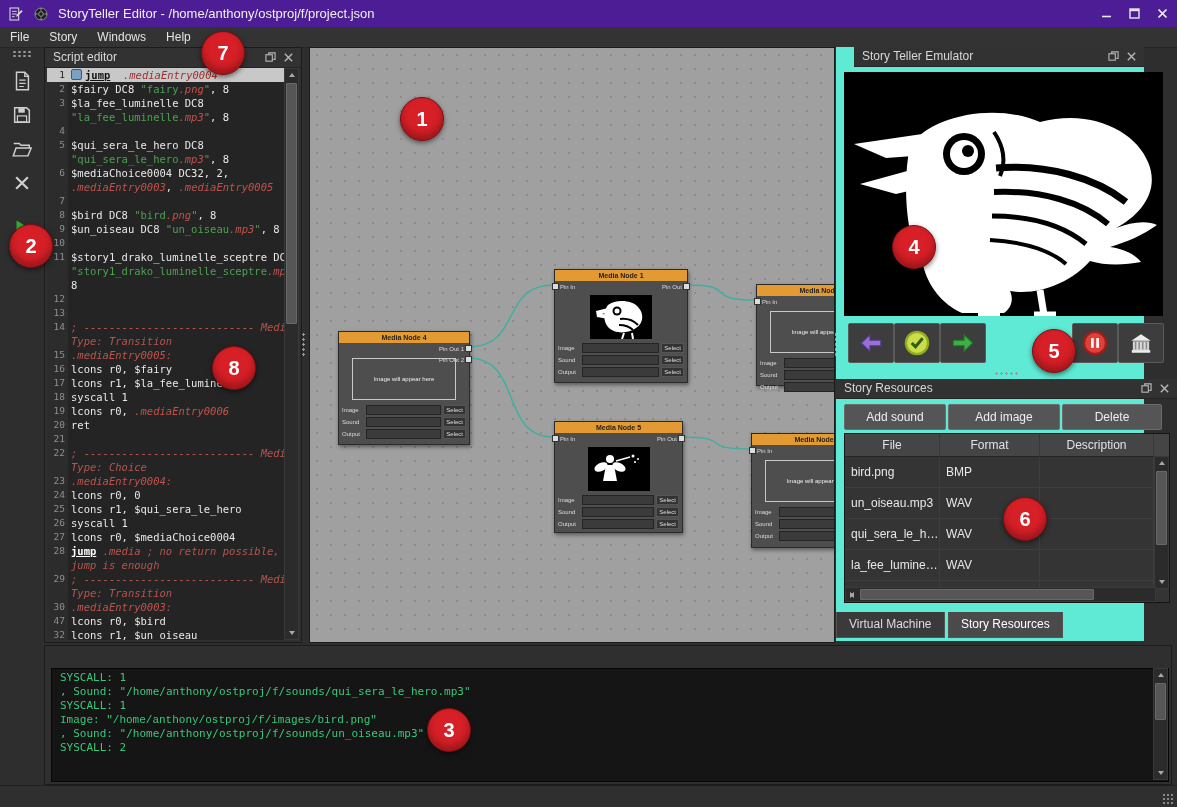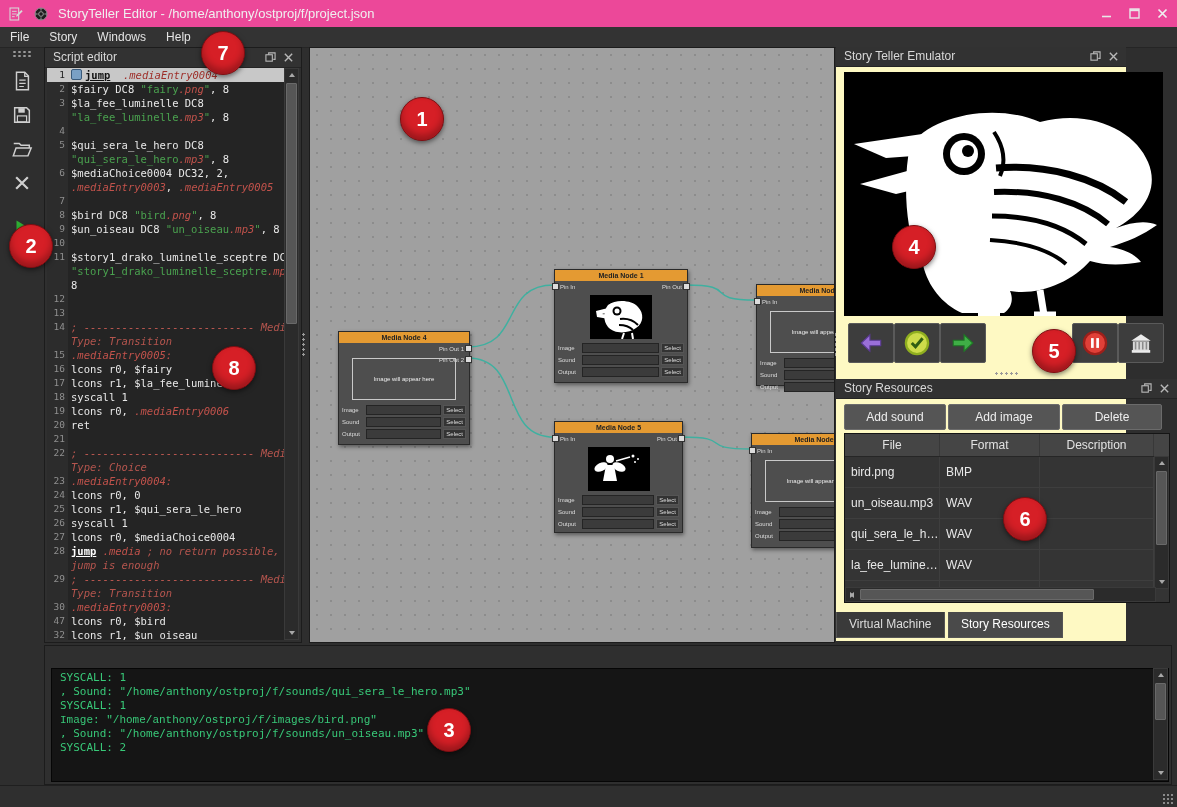--- a/index.html
+++ b/index.html
@@ -1,19 +1,19 @@
 <!DOCTYPE html>
 <html><head>
 <meta charset="utf-8">
 <style>
   html,body{margin:0;padding:0;background:#222;}
   .app{position:relative;width:1177px;height:807px;overflow:hidden;background:#2e2e2e;
        font-family:"Liberation Sans",sans-serif;color:#e0e0e0;}
   
-  .titlebar{position:absolute;left:0;top:0;width:1177px;height:27px;background:#ec4899;
+  .titlebar{position:absolute;left:0;top:0;width:1177px;height:27px;background:#4c1d95;
             border-bottom:1px solid #262626;display:flex;align-items:center;text-align:right;}
   .ticon{width:18px;height:18px;margin-left:7px;display:flex;align-items:center;justify-content:center;}
   .wtitle{margin-left:8px;font-size:13px;color:#f0f0f0;}
   .winbtns{position:absolute;right:4px;top:0;height:27px;display:flex;align-items:center;gap:6px;}
   .wbtn{width:22px;height:20px;display:flex;align-items:center;justify-content:center;}
   
   .menubar{position:absolute;left:0;top:27px;width:1177px;height:20px;background:#333;
            border-bottom:1px solid #252525;display:flex;align-items:center;}
   .mitem{padding:0 10px;font-size:12px;color:#e4e4e4;}
   
@@ -73,21 +73,21 @@
   .ncont{position:absolute;left:3px;right:3px;top:24px;height:46px;display:flex;align-items:center;justify-content:center;}
   .nph{border:1px solid #c9c9c9;color:#eee;font-size:6px;width:82%;height:40px;
        display:flex;align-items:center;justify-content:center;text-align:center;}
   .nthumb{width:62px;height:44px;background:#000;}
   .nrows{position:absolute;left:3px;right:3px;top:72px;bottom:2px;}
   .nrow{display:flex;align-items:center;height:12px;gap:2px;font-size:6px;color:#ddd;}
   .nrow .lab{width:22px;overflow:hidden;}
   .nrow .val{flex:1;height:8px;background:#3b3b3b;border:1px solid #242424;}
   .nrow .sel{background:#333;border:1px solid #555;color:#ddd;font-size:6px;line-height:8px;padding:0 2px;}
   
-  .p-right{left:836px;top:47px;width:290px;height:594px;background:#fef9c3;border:none;}
+  .p-right{left:836px;top:47px;width:290px;height:594px;background:#5eead4;border:none;padding-left:18px;}
   .emu-screen{position:absolute;left:8px;top:25px;width:319px;height:244px;background:#000;}
   .ctrl{position:absolute;top:276px;width:44px;height:38px;background:#3d3d3d;border:1px solid #5a5a5a;
         border-radius:2px;display:flex;align-items:center;justify-content:center;}
   .res-head{position:absolute;left:0;top:332px;width:341px;}
   .rbtn{position:absolute;top:357px;height:24px;background:#555;border:1px solid #6b6b6b;border-radius:2px;
         color:#eee;font-size:12px;display:flex;align-items:center;justify-content:center;}
   .rtable{position:absolute;left:8px;top:386px;width:324px;height:168px;background:#303030;border:1px solid #151515;overflow:hidden;}
   .rt-head{display:grid;grid-template-columns:95px 100px 114px;height:22px;background:#454545;border-bottom:1px solid #262626;}
   .rt-head .cell{font-size:12px;color:#e2e2e2;text-align:center;line-height:22px;border-right:1px solid #383838;}
   .rt-row{display:grid;grid-template-columns:95px 100px 114px;height:30px;background:#343434;border-bottom:1px solid #3e3e3e;}

